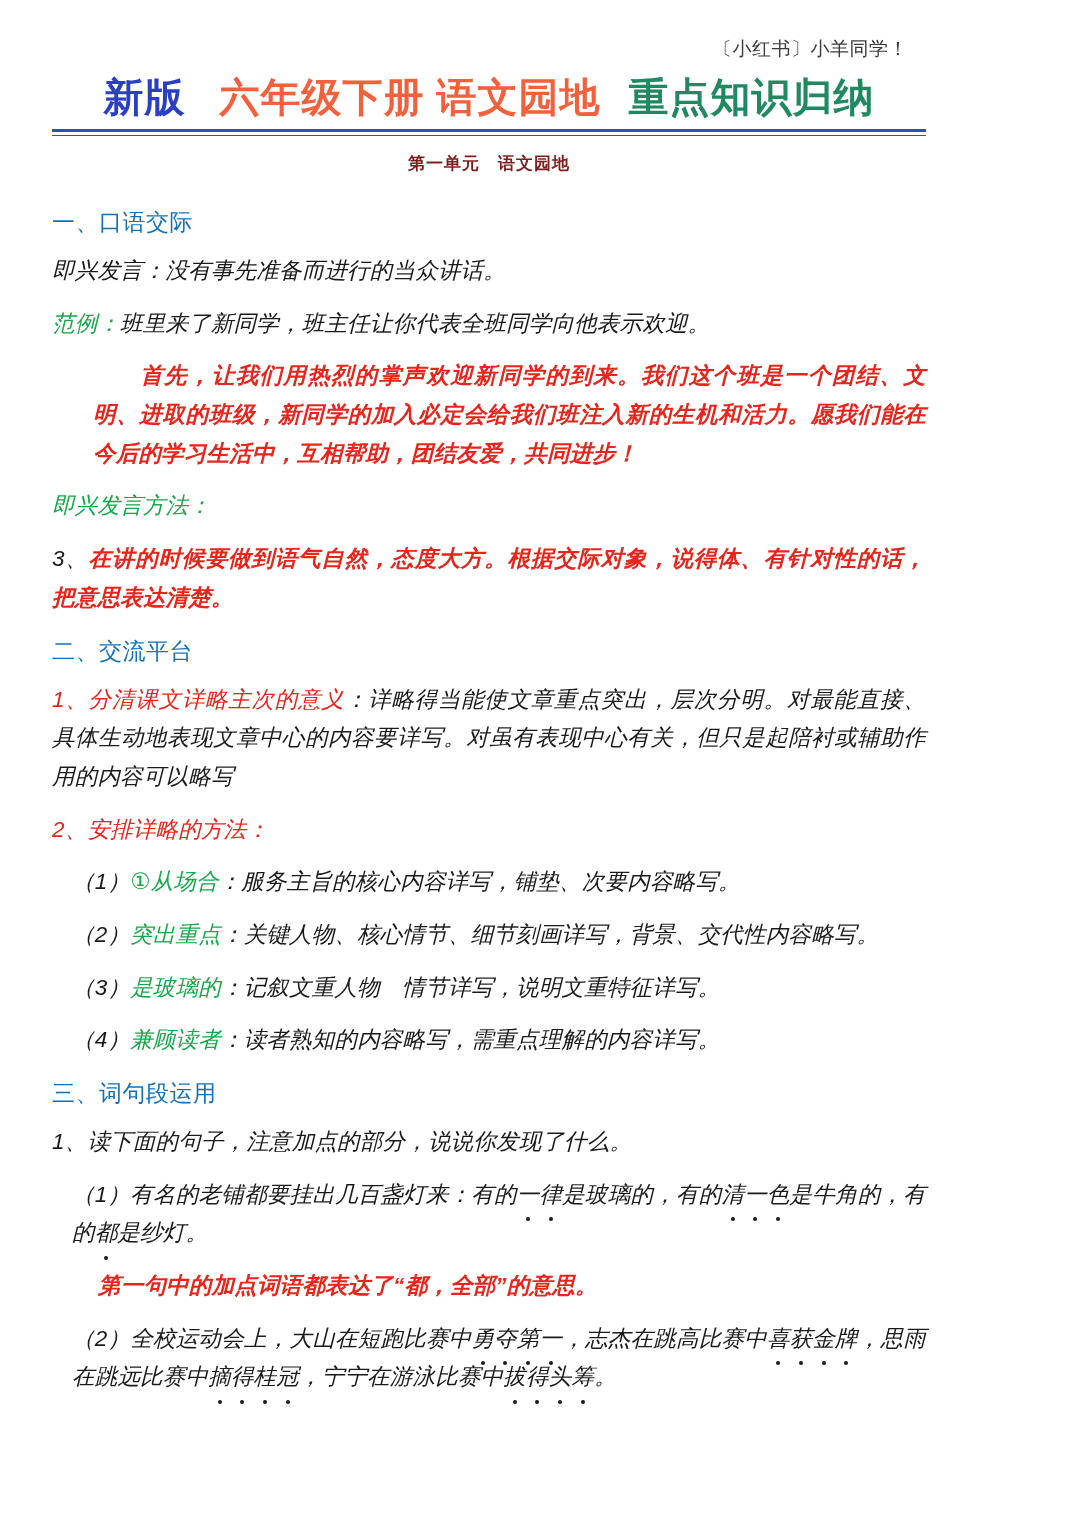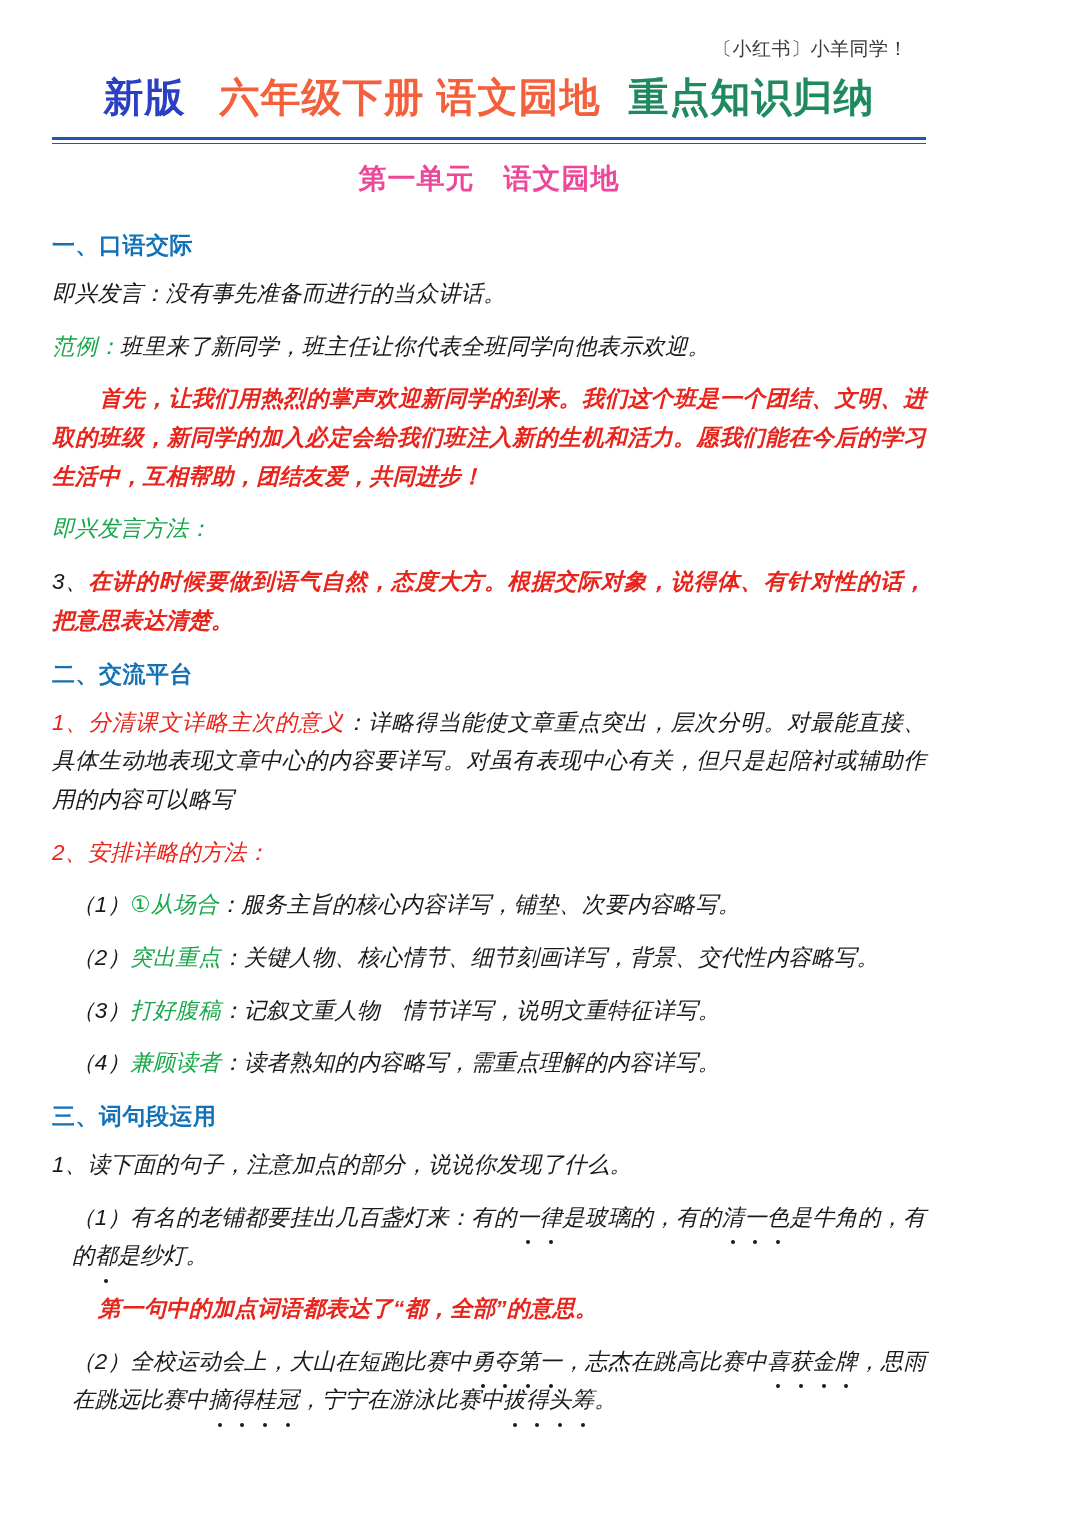--- a/index.html
+++ b/index.html
@@ -34,60 +34,60 @@
     white-space: nowrap;
   }
 
   
   .main-title {
     text-align: center;
     font-weight: bold;
     font-size: 40px;
     letter-spacing: 1px;
     padding-top: 8px;
-    padding-bottom: 12px;
+    padding-bottom: 4px;
     white-space: nowrap;
   }
   .main-title .seg { display: inline; }
   .title-rule {
     border-top: 3px solid #1f57b5;
     border-bottom: 1px solid #1f57b5;
     height: 3px;
     margin: 0 0 10px 0;
   }
 
   .unit-title {
     text-align: center;
     font-weight: bold;
-    font-size: 28px;
-    color: #ec4899;
+    font-size: 17px;
+    color: #7f1d1d;
     letter-spacing: 1px;
     padding: 6px 0 14px 0;
     white-space: nowrap;
   }
 
   
   .sec-head {
-    font-weight: bold;
+    font-weight: normal;
     font-size: 23px;
     color: #1371b8;
     margin: 18px 0 14px 0;
     letter-spacing: 0.5px;
   }
 
   
   p.para {
     font-size: 22.5px;
     line-height: 1.72;
     margin: 0 0 14px 0;
     text-align: justify;
     letter-spacing: 0.2px;
     font-style: italic;
   }
-  p.indent { text-indent: 2.1em; }
+  p.indent { text-indent: 2.1em; margin-left: 41px; }
   p.sub    { padding-left: 20px; text-indent: 0; }
   p.sub2   { padding-left: 46px; text-indent: 0; }
 
   .red     { color: #e8241b; }
   .red-b   { color: #e8241b; font-weight: bold; }
   .green   { color: #17a84a; }
   .black   { color: #1a1a1a; }
 
   
   .redblock {
@@ -154,21 +154,21 @@
 
   <p class="para sub">
     <span class="black">（1）</span><span class="green">①从场合</span><span class="black">：</span><span class="black">服务主旨的核心内容详写，铺垫、次要内容略写。</span>
   </p>
 
   <p class="para sub">
     <span class="black">（2）</span><span class="green">突出重点</span><span class="black">：</span><span class="black">关键人物、核心情节、细节刻画详写，背景、交代性内容略写。</span>
   </p>
 
   <p class="para sub">
-    <span class="black">（3）</span><span class="green">打好腹稿</span><span class="black">：</span><span class="black">记叙文重人物　情节详写，说明文重特征详写。</span>
+    <span class="black">（3）</span><span class="green">是玻璃的</span><span class="black">：</span><span class="black">记叙文重人物　情节详写，说明文重特征详写。</span>
   </p>
 
   <p class="para sub">
     <span class="black">（4）</span><span class="green">兼顾读者</span><span class="black">：</span><span class="black">读者熟知的内容略写，需重点理解的内容详写。</span>
   </p>
 
   <div class="sec-head">三、词句段运用</div>
 
   <p class="para">1、读下面的句子，注意加点的部分，说说你发现了什么。</p>
 

